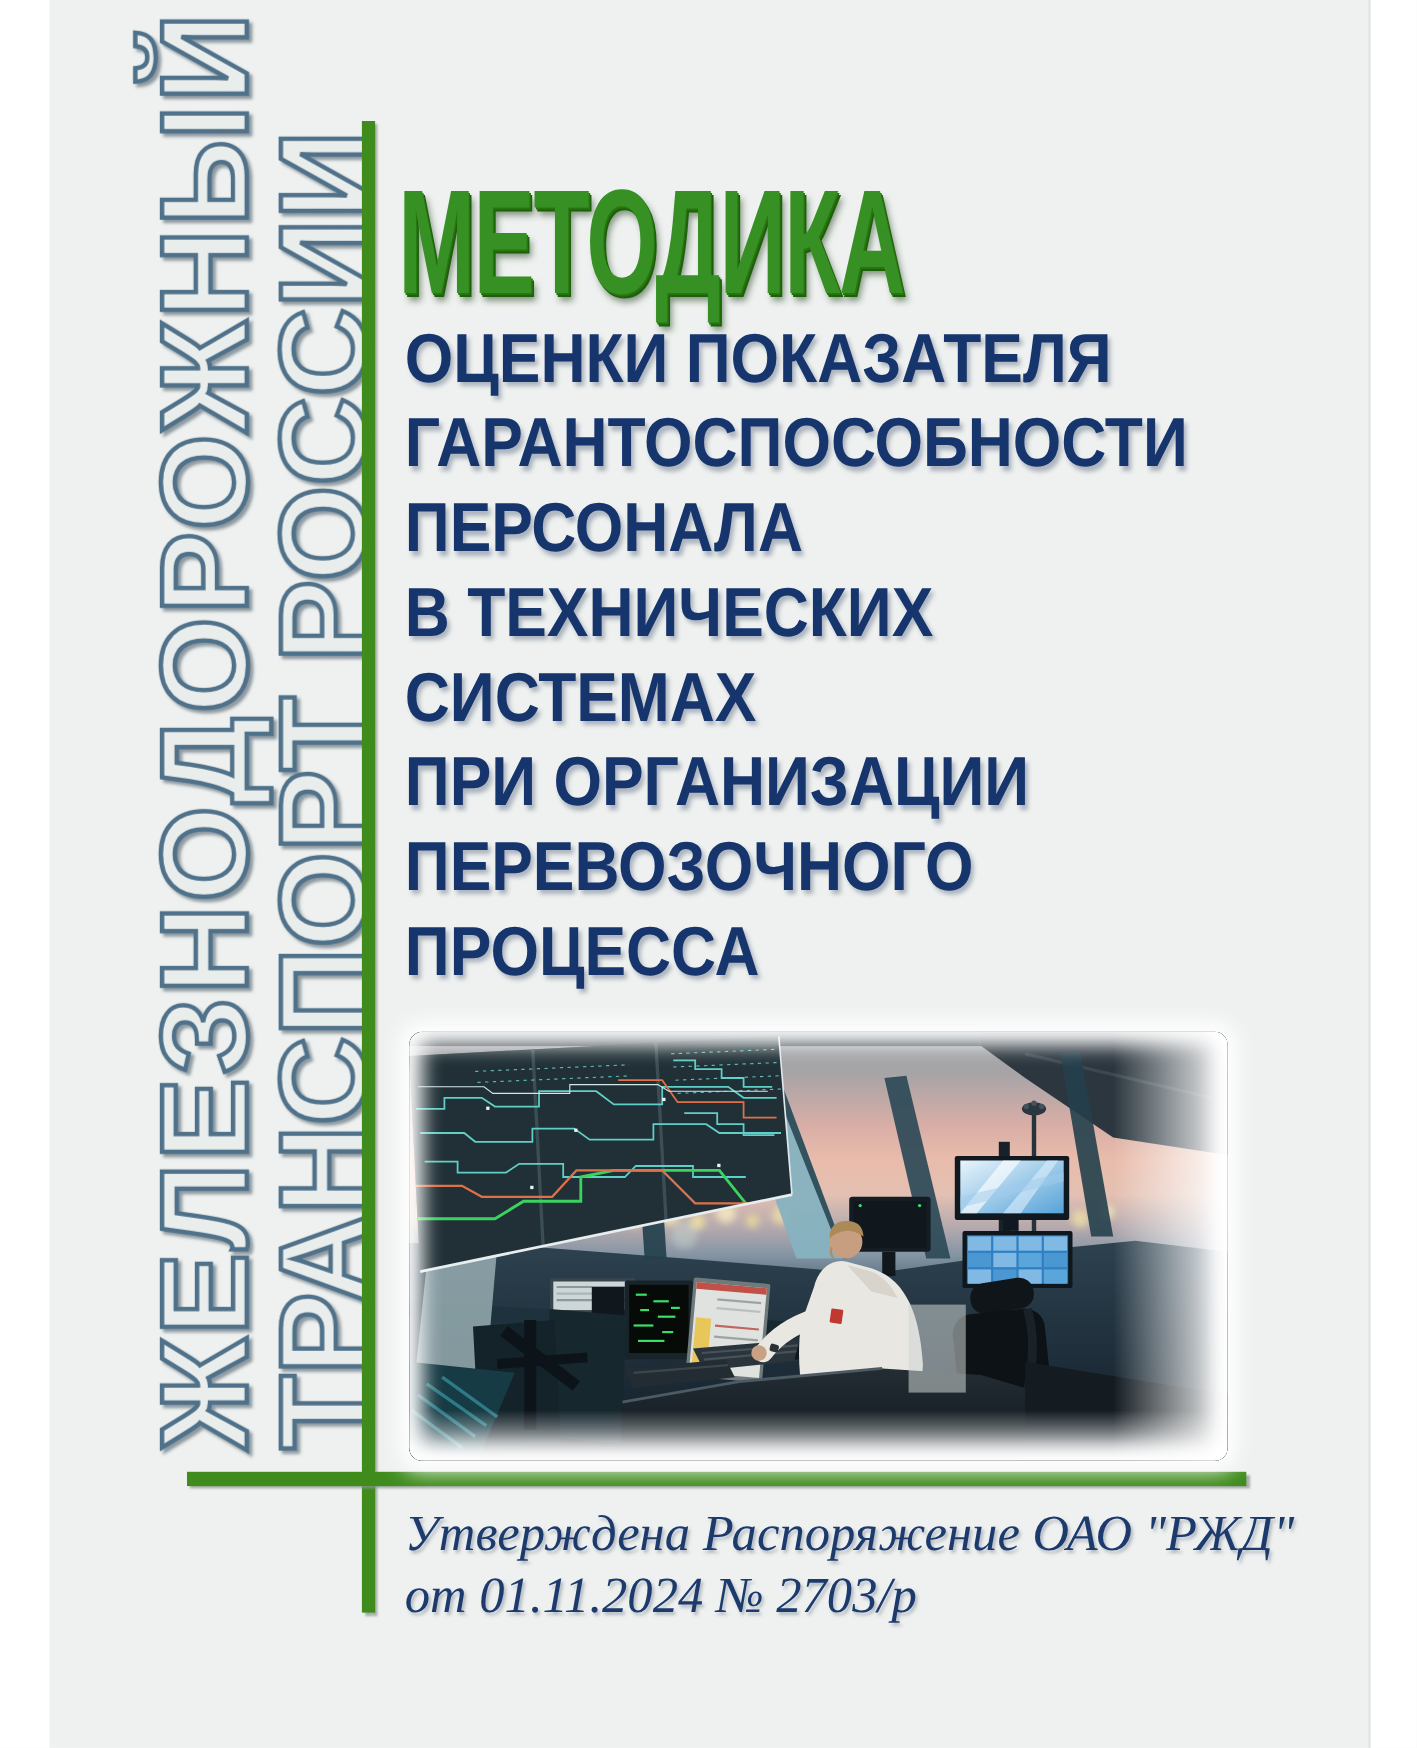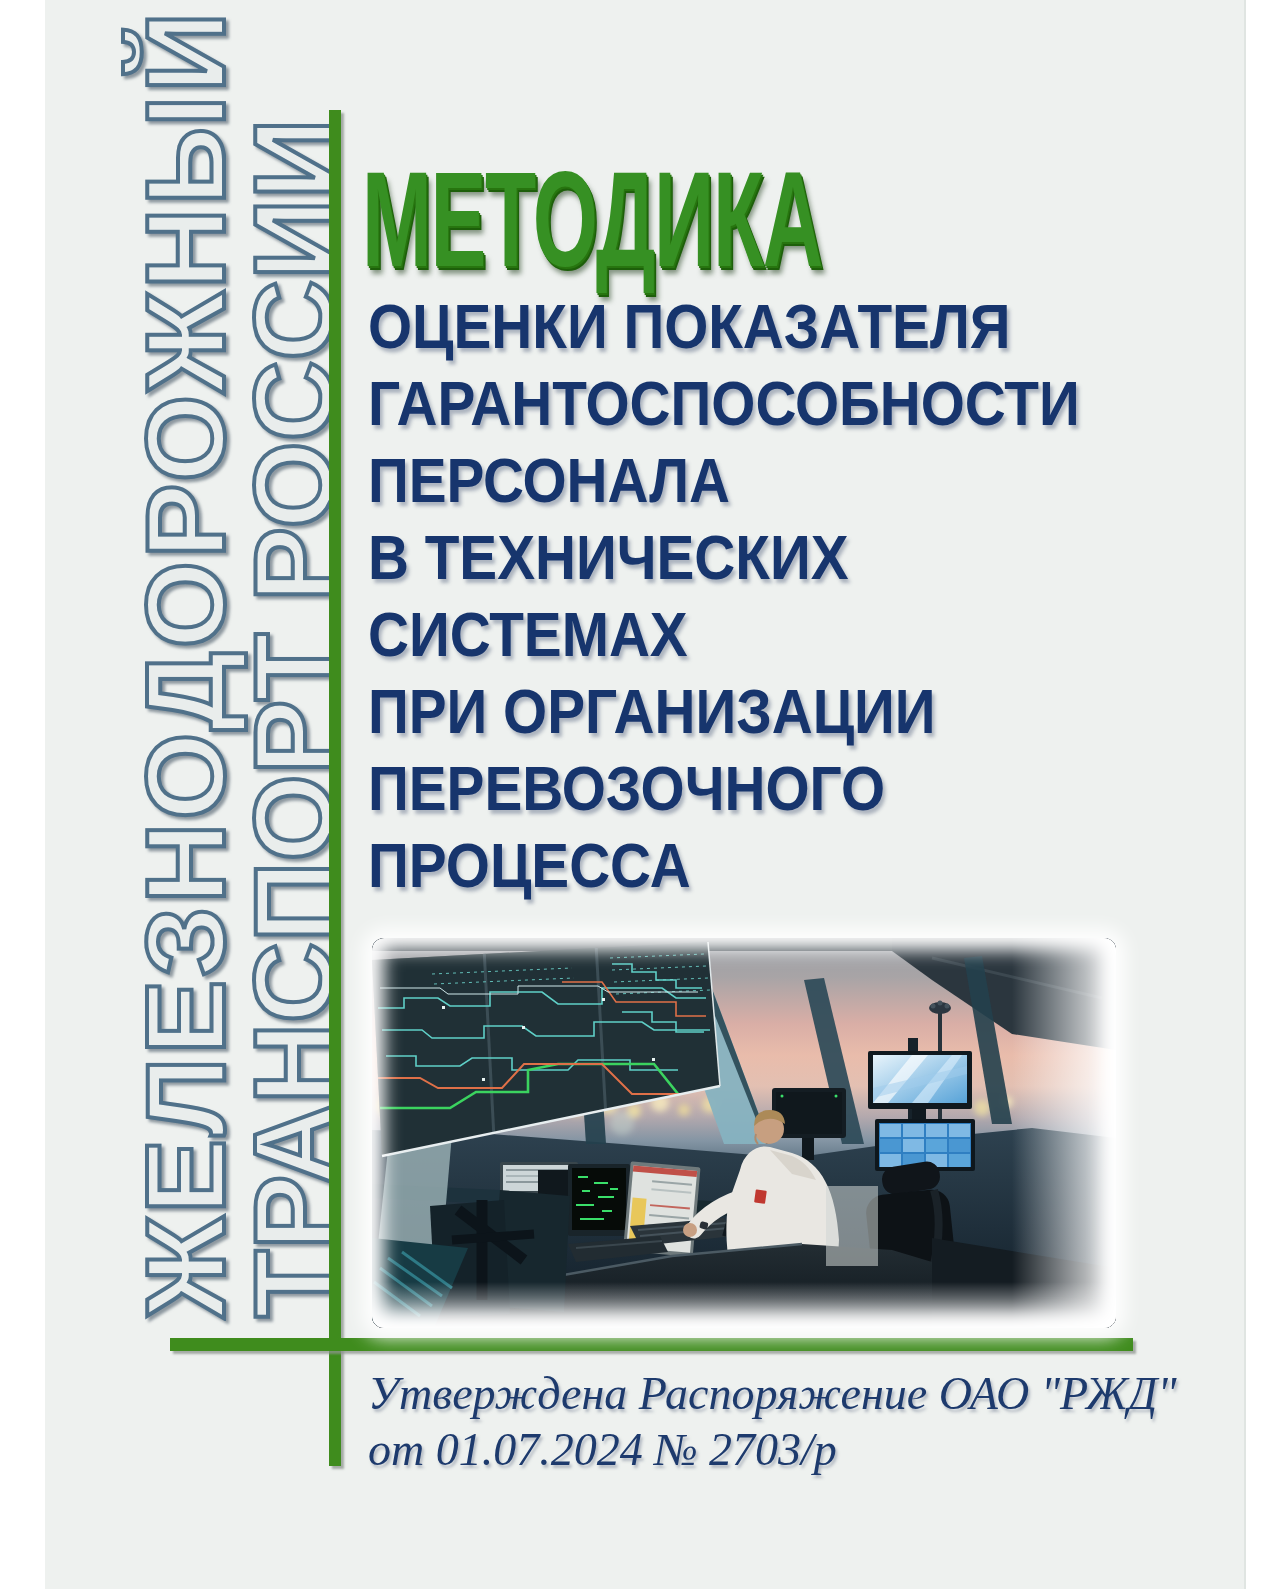--- a/index.html
+++ b/index.html
@@ -349,14 +349,14 @@
     </g>
 
     <rect x="640" y="0" width="104" height="390" fill="url(#fadeR)"></rect>
     <rect x="0" y="344" width="744" height="46" fill="url(#fadeB)"></rect>
   </svg>
   <div class="feather"></div>
 </div>
 
 <div class="approval">
   <div>Утверждена Распоряжение ОАО "РЖД"</div>
-  <div>от 01.07.2024 № 2703/р</div>
+  <div>от 01.11.2024 № 2703/р</div>
 </div>
 
 </body></html>

